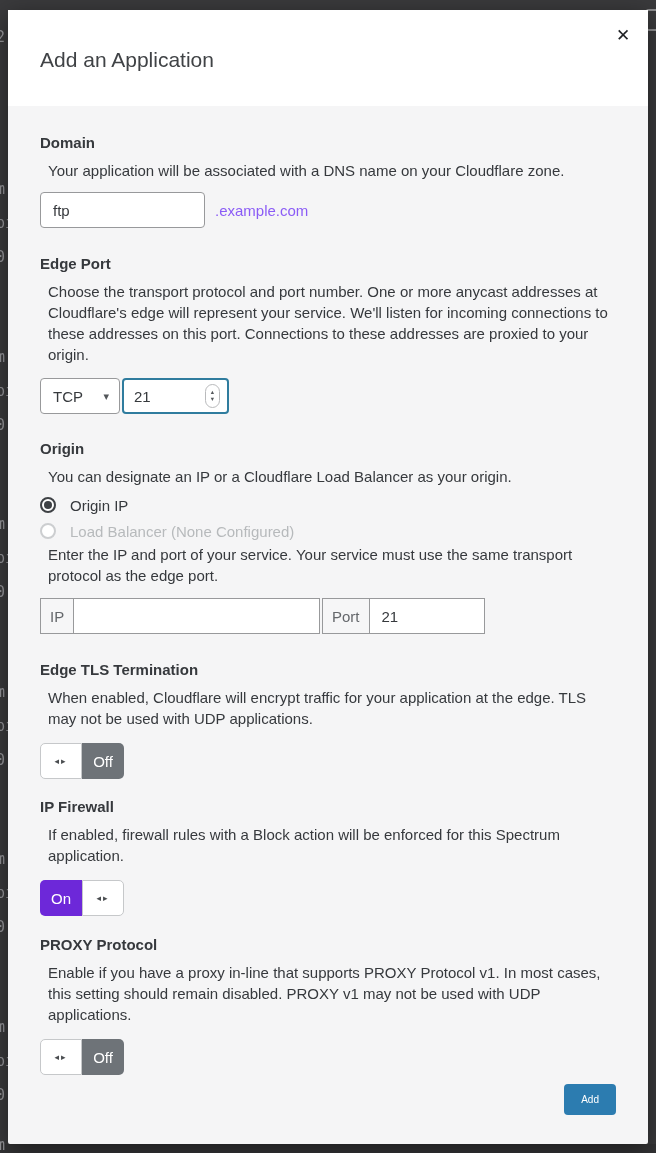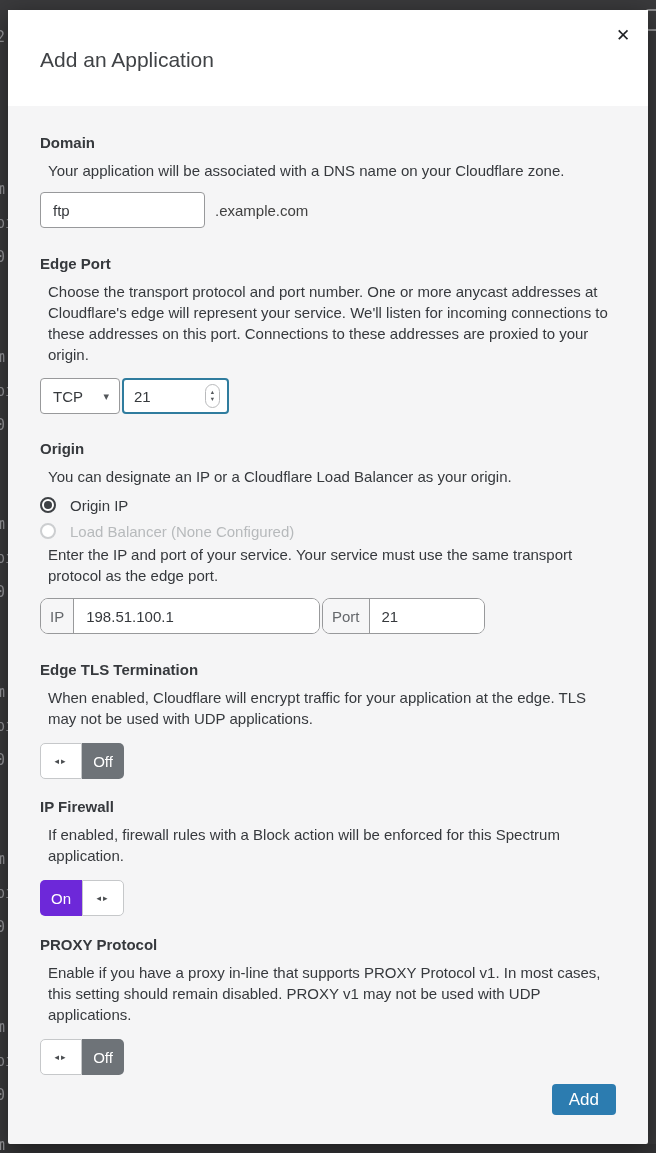--- a/index.html
+++ b/index.html
@@ -69,21 +69,21 @@
   .ctl-row.gap { gap: 2px; }
   .ctl-row.mb27 { margin-bottom: 27px; }
 
   .text-input {
     height: 36px; border: 1px solid #98999b; border-radius: 4px;
     background: #fff; font-size: 15px; color: #36393d;
     padding: 16px 12px; font-family: "Liberation Sans", sans-serif;
     outline: none;
   }
   .domain-input { width: 165px; }
-  .suffix { margin-left: 10px; font-size: 15px; color: #404040; }
+  .suffix { margin-left: 10px; font-size: 15px; color: #8b5cf6; }
 
   .select {
     width: 80px; height: 36px;
     border: 1px solid #98999b; border-radius: 4px; background: #fff;
     display: flex; align-items: center; justify-content: space-between;
     padding: 0 10px 0 12px; font-size: 15px; color: #36393d;
     cursor: pointer;
   }
   .chev { font-size: 11px; color: #53565a; font-family: "DejaVu Sans", sans-serif; }
 
@@ -117,21 +117,21 @@
   .radio.checked::after {
     content: ""; position: absolute; left: 2px; top: 2px;
     width: 8px; height: 8px; border-radius: 50%; background: #3e4145;
   }
   .radio.disabled { border-color: #ccced0; }
   .radio-label { margin-left: 14px; font-size: 15px; color: #36393d; }
   .radio-label.disabled { color: #b7babc; }
 
   .input-group {
     display: flex; height: 36px;
-    border: 1px solid #98999b; border-radius: 8px;
+    border: 1px solid #98999b; border-radius: 0;
     background: #fff; overflow: hidden;
   }
   .input-group .prefix {
     background: #f6f6f7; border-right: 1px solid #98999b;
     display: flex; align-items: center; padding: 0 9px;
     color: #64676b; font-size: 15px; flex: none;
   }
   .input-group input {
     border: none; outline: none; padding: 0 12px; width: 100%;
     font-size: 15px; color: #36393d;
@@ -151,21 +151,21 @@
   .seg.off-label { background: #6e7378; color: #fff; }
   .seg.on-label  { background: #6d28d9; color: #fff; }
   .arrows { font-size: 9px; color: #4a4d50; letter-spacing: 2px; font-family: "DejaVu Sans", sans-serif; }
   .toggle.mb20 { margin-bottom: 20px; }
   .toggle.mb21 { margin-bottom: 21px; }
   .toggle.mb9  { margin-bottom: 9px; }
 
   .footer-row { display: flex; justify-content: flex-end; }
   .add-btn {
     background: #2c7cb0; color: #fff; border: none; border-radius: 4px;
-    height: 31px; padding: 0 17px; font-size: 17px; cursor: pointer;
+    height: 31px; padding: 0 17px; font-size: 10px; cursor: pointer;
     font-family: "Liberation Sans", sans-serif;
   }
 </style>
 </head>
 <body>
 
 <div class="page">
 
   <div></div>
   <div class="bg-outline"></div>
@@ -212,21 +212,20 @@
         </div>
         <div class="radio-row">
           <span class="radio disabled"></span>
           <span class="radio-label disabled">Load Balancer (None Configured)</span>
         </div>
       </div>
       <p class="sec-desc" style="margin-bottom:12px">Enter the IP and port of your service. Your service must use the same transport protocol as the edge port.</p>
       <div class="ctl-row gap">
         <div class="input-group ip-group">
           <span class="prefix">IP</span>
-          <input type="text" value="198.51.100.1" style="">
         </div>
         <div class="input-group oport-group">
           <span class="prefix">Port</span>
           <input type="text" value="21" style="">
         </div>
       </div>
 
       <div class="sec-label">Edge TLS Termination</div>
       <p class="sec-desc" style="margin-bottom:14px">When enabled, Cloudflare will encrypt traffic for your application at the edge. TLS may not be used with UDP applications.</p>
       <div class="toggle mb20">

